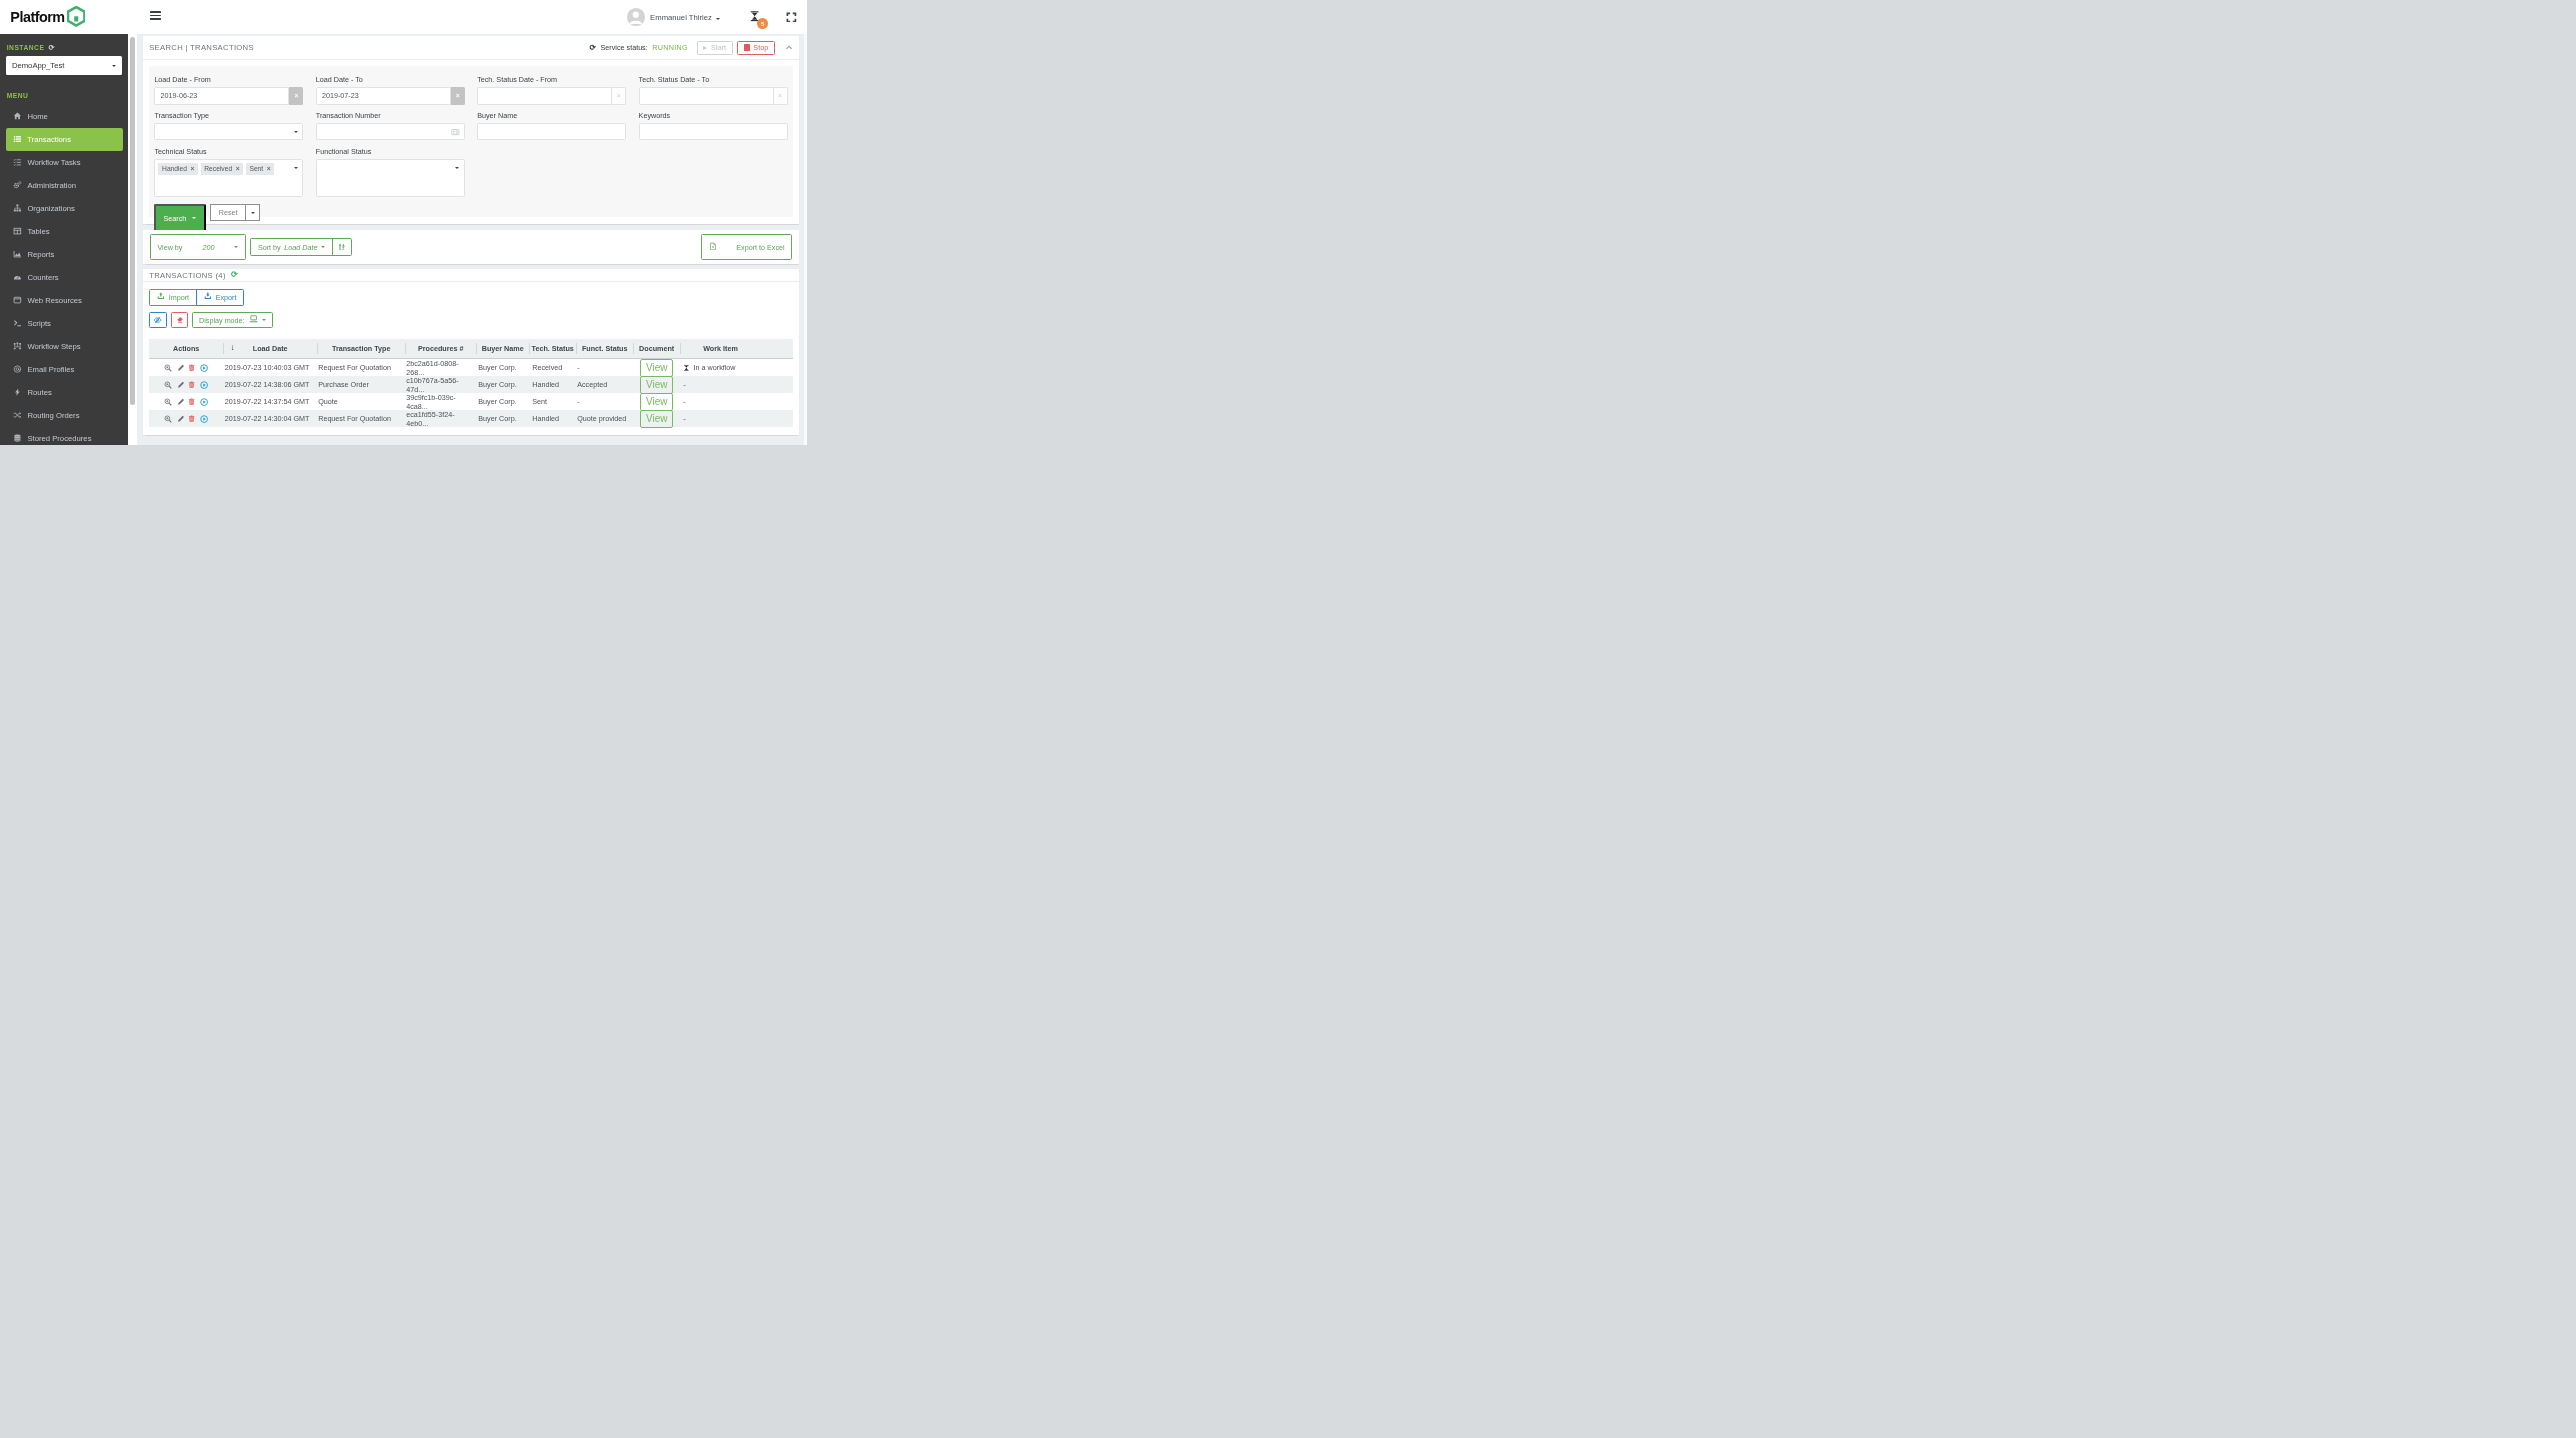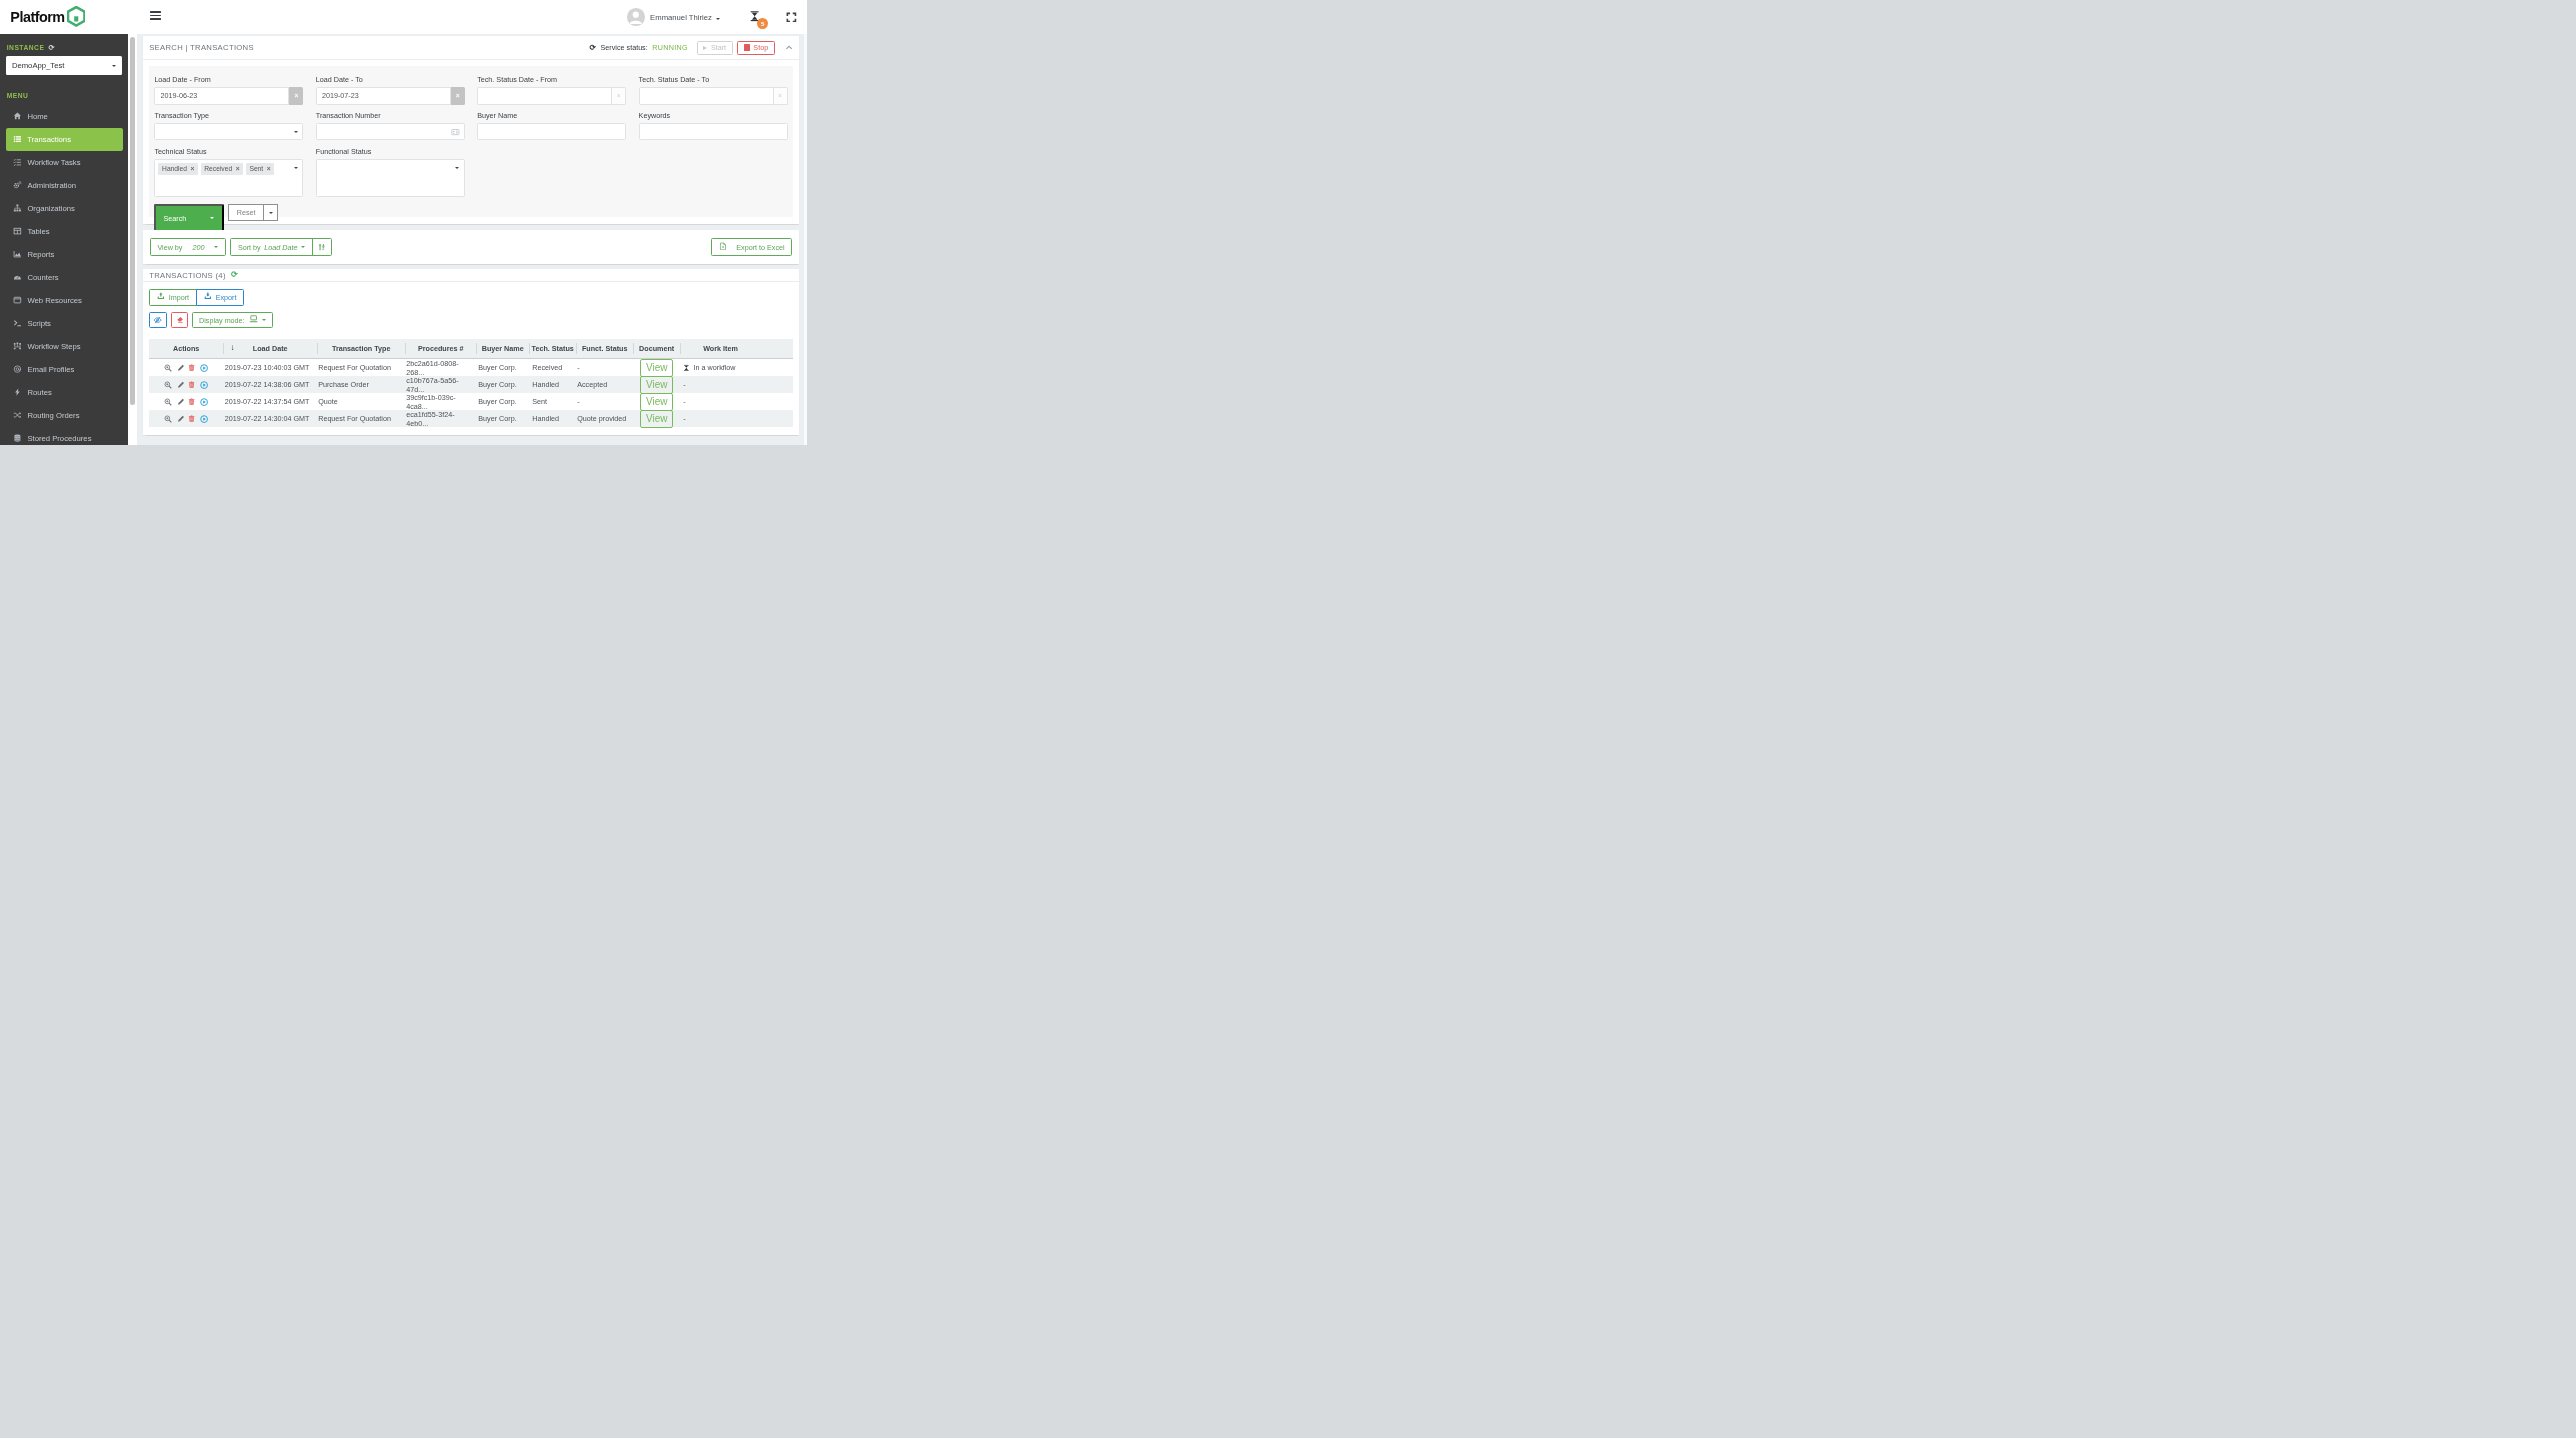--- a/index.html
+++ b/index.html
@@ -66,29 +66,29 @@
   .clear-off { width:14px; background:#fdfdfd; border:0.5px solid #e3e3e3; border-left:none; color:#cfcfcf; font-size:6.7px; display:flex; align-items:center; justify-content:center; border-radius:0 1.5px 1.5px 0; }
   .selectbox { position:relative; height:17.5px; border:0.5px solid #dfe3e6; border-radius:1.5px; background:#fff; cursor:pointer; }
   .selectbox .caret, .multisel .caret { position:absolute; right:4.6px; top:7.2px; }
   .caret { width:0; height:0; border:2.3px solid transparent; border-top:2.8px solid #444; border-bottom:0; display:inline-block; }
   .iconbox { position:relative; height:17.5px; border:0.5px solid #dfe3e6; border-radius:1.5px; background:#fff; }
   .iconbox .in-ic { position:absolute; right:3.6px; top:4.6px; }
   .multisel { position:relative; height:38px; border:0.5px solid #dfe3e6; border-radius:1.5px; background:#fff; padding:3.1px 12.4px 3.1px 3.1px; display:flex; align-items:flex-start; gap:2.6px; cursor:pointer; }
   .tag { background:#e6e9eb; border-radius:1px; padding:2.6px 3.6px; font-size:6.7px; color:#555; display:inline-flex; align-items:center; gap:3.6px; white-space:nowrap; }
   .tag .x { color:#6b6b6b; font-weight:bold; cursor:pointer; font-size:6.7px; }
   .fbtns { display:flex; gap:4.6px; margin-top:7.7px; }
-  .btn-search { display:flex; align-items:center; background:#4cae4c; color:#fff; border-radius:1.5px; height:28px; padding:0 7.2px; font-size:7.2px; cursor:pointer; gap:24px; }
+  .btn-search { display:flex; align-items:center; background:#4cae4c; color:#fff; border-radius:1.5px; height:28px; padding:0 7.2px; font-size:7.2px; cursor:pointer; gap:6px; }
   .btn-search .caret { border-top-color:#fff; }
   .reset-group { display:flex; height:16.5px; border:0.5px solid #8f8f8f; border-radius:0; background:#fff; overflow:hidden; }
   .reset-main { display:flex; align-items:center; padding:0 7.7px; color:#808080; font-size:7.2px; cursor:pointer; }
   .reset-caret { display:flex; align-items:center; padding:0 4.6px; border-left:0.5px solid #8f8f8f; cursor:pointer; color:#666; }
 
   
   .tb-inner { display:flex; align-items:center; height:34px; padding:0 6.7px; }
-  .btn-gout { display:inline-flex; align-items:center; border:0.5px solid #60a95b; color:#5ba356; background:#fff; border-radius:1.5px; height:18px; padding:0 6.7px; font-size:7.2px; cursor:pointer; gap:10px; }
+  .btn-gout { display:inline-flex; align-items:center; border:0.5px solid #60a95b; color:#5ba356; background:#fff; border-radius:1.5px; height:26px; padding:0 6.7px; font-size:7.2px; cursor:pointer; gap:20px; }
   .sort-group { display:flex; margin-left:4.1px; border:0.5px solid #60a95b; border-radius:1.5px; height:18px; background:#fff; overflow:hidden; }
   .sort-main { display:flex; align-items:center; gap:3.6px; padding:0 6.7px; color:#5ba356; font-size:7.2px; cursor:pointer; }
   .sort-icon-seg { display:flex; align-items:center; padding:0 5.2px; border-left:0.5px solid #60a95b; color:#5ba356; cursor:pointer; }
   .italic { font-style:italic; }
   .btn-excel { margin-left:auto; }
 
   
   .tx-header { height:13.4px; display:flex; align-items:center; padding:0 6.2px; border-bottom:0.5px solid #e9edf0; }
   .tx-title { font-size:7.7px; color:#6e757c; letter-spacing:0.3px; }
   .tx-refresh { margin-left:5.2px; color:#3fae5e; font-size:8.2px; font-weight:bold; cursor:pointer; line-height:1; }

